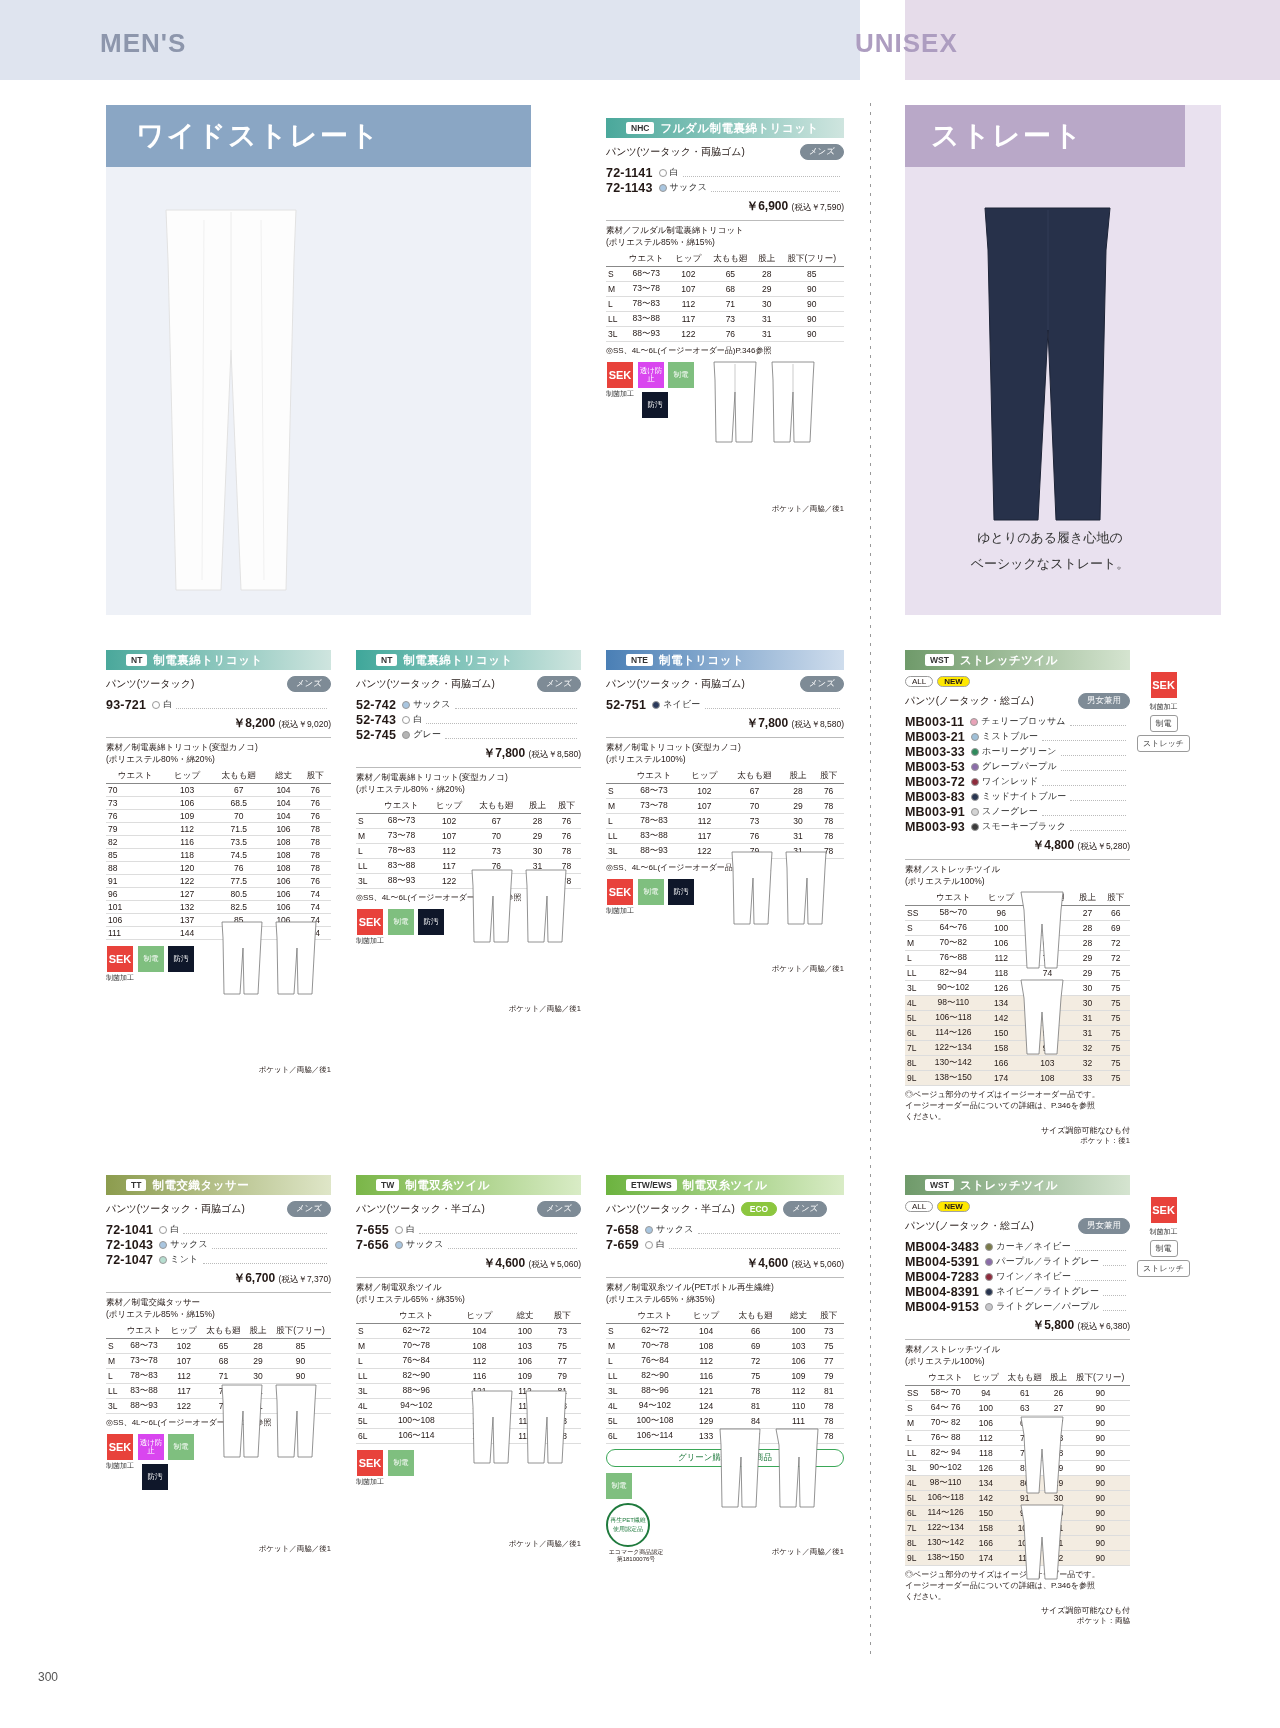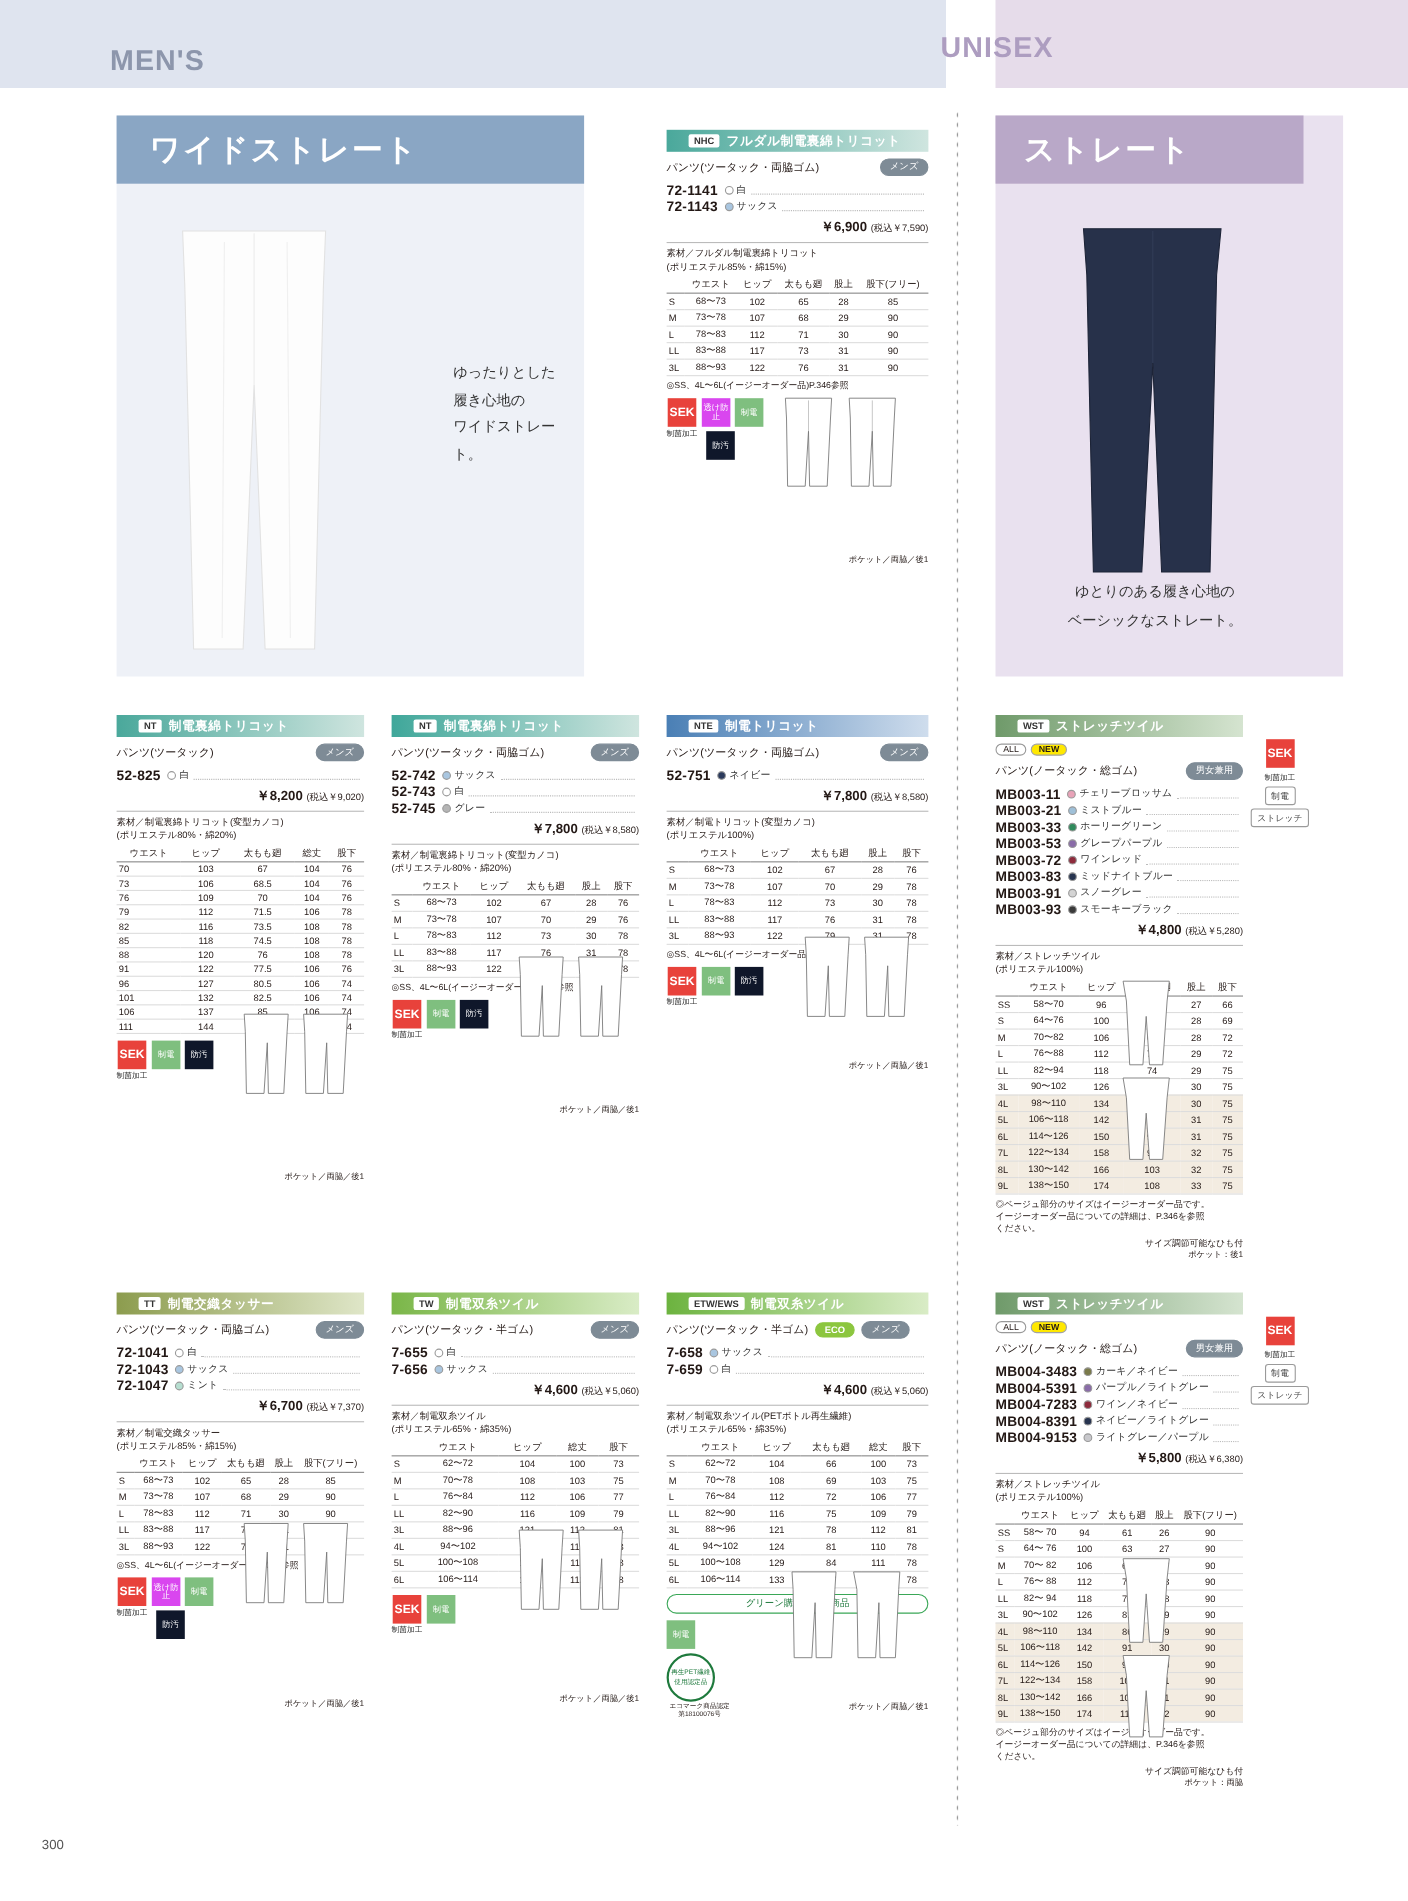--- a/index.html
+++ b/index.html
@@ -10,21 +10,21 @@
     font-family:"Liberation Sans", sans-serif;
     font-size:10px; color:#231815;
   }
   .page { position:relative; width:1280px; height:1728px; overflow:hidden; }
 
   
   .band { position:absolute; top:0; height:80px; }
   .band-men { left:0; width:860px; background:#dfe4ef; }
   .band-uni { left:905px; width:375px; background:#e6dcea; }
   .band-label { position:absolute; top:28px; font-size:26px; font-weight:bold; letter-spacing:1px; }
-  .band-men .band-label { left:100px; color:#8d96ac;margin-top:12px; }
+  .band-men .band-label { left:100px; color:#8d96ac; }
   .band-uni .band-label { left:-50px; color:#ad9dc0; }
 
   
   .hero-men { position:absolute; left:106px; top:105px; width:425px; height:510px; background:#eef1f7; }
   .hero-men-title { position:absolute; left:0px; top:0px; width:425px; height:62px; background:#8aa6c4; color:#fff;
       font-size:28px; font-weight:bold; letter-spacing:2px; display:flex; align-items:center; padding-left:30px;}
   .hero-men-copy { position:absolute; left:306px; top:222px; font-size:13px; line-height:1.9; color:#333; }
 
   .hero-uni { position:absolute; left:905px; top:105px; width:316px; height:510px; background:#e9e1ef; }
   .hero-uni-title { position:absolute; left:0; top:0; width:280px; height:62px; background:#b9a8c8; color:#fff;
@@ -110,25 +110,20 @@
     <div class="band-label">MEN'S</div>
   </div>
   <div class="band band-uni">
     <div class="band-label">UNISEX</div>
   </div>
 
   <div class="vdiv"></div>
 
   <div class="hero-men">
     <div class="hero-men-title">ワイドストレート</div>
-    <div class="hero-men-copy">
-      <div>ゆったりとした</div>
-      <div>履き心地の</div>
-      <div>ワイドストレート。</div>
-    </div>
     <svg class="lineart" style="left:40px;top:95px;" width="170" height="400">
       <path d="M20 10 L150 10 L148 60 L140 390 L95 390 L85 150 L75 390 L30 390 L22 60 Z" fill="#fdfdfd" stroke="#e2e2e2" stroke-width="1"></path>
       <path d="M85 12 L85 150" stroke="#ececec" stroke-width="1"></path>
       <path d="M58 20 L56 380" stroke="#f0f0f0" stroke-width="1"></path>
       <path d="M115 20 L118 380" stroke="#f0f0f0" stroke-width="1"></path>
     </svg>
   </div>
 
   <div class="hero-uni">
     <div class="hero-uni-title">ストレート</div>
@@ -248,21 +243,21 @@
     <div class="cat-bar grad-teal">
       <span class="cat-tag">NT</span>
       <span>制電裏綿トリコット</span>
     </div>
     <div class="subrow">
       <span class="subttl">パンツ(ツータック)</span>
       <span class="badge badge-unisex">メンズ</span>
     </div>
     <div class="codes">
       <div class="code-line">
-        <span>52-825</span>
+        <span>93-721</span>
         <span class="swatch" style="background:#ffffff"></span>
         <span class="cname">白</span>
         <span class="dotted"></span>
       </div>
     </div>
     <div class="price">
       <span>￥8,200</span>
       <small>(税込￥9,020)</small>
     </div>
     <div class="material" style="white-space:pre-line;">素材／制電裏綿トリコット(変型カノコ)

